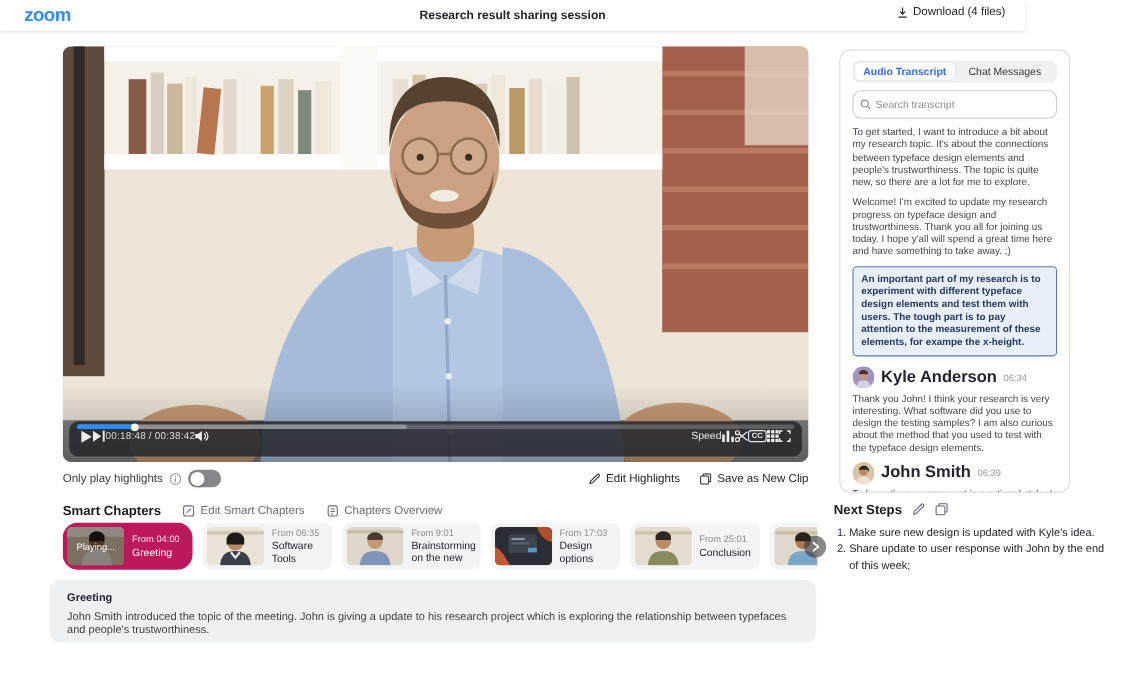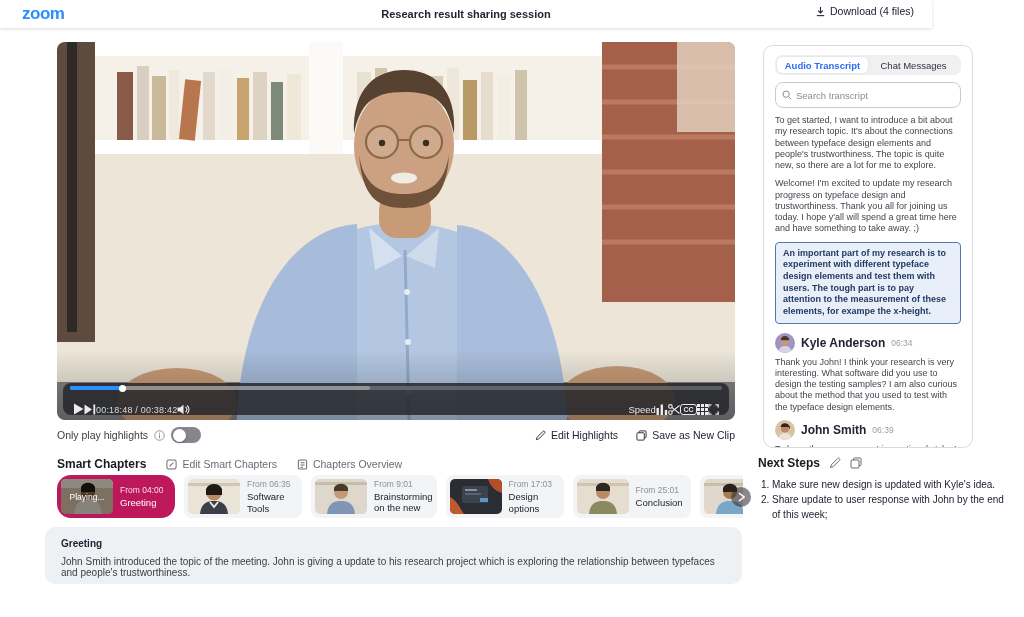--- a/index.html
+++ b/index.html
@@ -16,21 +16,21 @@
 
   
   .video { position:absolute; left:57px; top:42px; width:678px; height:378px; border-radius:8px; overflow:hidden; background:#e9e2d6; }
   .video svg.scene { position:absolute; inset:0; }
   .vgrad { position:absolute; left:0; right:0; bottom:0; height:70px; background:linear-gradient(transparent, rgba(0,0,0,.28)); }
   .controls { position:absolute; left:6px; right:6px; bottom:5px; height:32px; background:rgba(36,37,42,.84); border-radius:8px; }
   .progress { position:absolute; left:7px; right:7px; top:3px; height:4px; border-radius:2px; background:rgba(255,255,255,.22); cursor:pointer; }
   .prog-buffer { position:absolute; left:0; top:0; height:4px; width:46%; background:rgba(255,255,255,.30); border-radius:2px; }
   .prog-fill { position:absolute; left:0; top:0; height:4px; background:#2D8CFF; border-radius:2px 0 0 2px; }
   .prog-knob { position:absolute; top:-1.5px; width:7px; height:7px; border-radius:50%; background:#fff; transform:translateX(-3px); }
-  .ctrl-row { position:absolute; left:10px; right:10px; top:8px; bottom:0; display:flex; align-items:flex-end; }
+  .ctrl-row { position:absolute; left:10px; right:10px; top:8px; bottom:0; display:flex; align-items:flex-start; }
   .ctrl-row .spacer { flex:1; }
   .cbtn { display:flex; align-items:center; justify-content:center; background:transparent; border:none; cursor:pointer; padding:0; }
   .time { font-size:9px; color:#d9d9de; letter-spacing:.2px; }
   .speed { font-size:9.5px; color:#e8e8ec; }
   .ccbox { font-size:7px; font-weight:bold; color:#e8e8ec; border:1.2px solid #e8e8ec; border-radius:3px; padding:1px 2.5px; }
 
   
   .hl-row { position:absolute; left:57px; top:425px; width:678px; height:20px; display:flex; align-items:center; }
   .hl-left { display:flex; align-items:center; gap:6px; font-size:10.5px; color:#3c3c43; }
   .toggle { width:30px; height:16px; border-radius:8px; background:#86868d; position:relative; cursor:pointer; }
@@ -71,21 +71,21 @@
   .tab.active { background:#fff; color:#2D6CF0; font-weight:bold; box-shadow:0 0 2px rgba(0,0,0,.12); }
   .search { display:flex; align-items:center; gap:4px; border:1px solid #c9cbd1; border-radius:8px; height:20px; padding:12px 6px; margin-bottom:7px; }
   .search input { border:none; outline:none; flex:1; font-size:9.5px; color:#232333; font-family:inherit; background:transparent; }
   .search input::placeholder { color:#8e8e93; }
   .para { font-size:9px; line-height:1.25; color:#44454d; margin-bottom:7px; }
   .hl-block { background:#e8eff9; border:1px solid #5379b8; border-radius:4px; padding:5px 7px; margin-bottom:9px;
               font-size:9px; line-height:1.3; font-weight:bold; color:#233a63; }
   .msg { margin-bottom:7px; }
   .msg-head { display:flex; align-items:center; gap:6px; margin-bottom:4px; }
   .avatar { width:20px; height:20px; border-radius:50%; overflow:hidden; flex:0 0 20px; }
-  .msg-name { font-size:12px; font-weight:bold; color:#232333; }
+  .msg-name { font-size:15px; font-weight:bold; color:#232333; }
   .msg-time { font-size:8.5px; color:#9a9aa2; }
   .msg-text { font-size:9px; line-height:1.25; color:#44454d; }
 
   
   .next-steps { position:absolute; left:758px; top:456px; width:250px; }
   .ns-head { display:flex; align-items:center; gap:9px; margin-bottom:7px; }
   .ns-title { font-size:12px; font-weight:bold; color:#1a1a24; }
   .iconbtn { background:transparent; border:none; cursor:pointer; padding:0; display:flex; align-items:center; }
   .ns-list { margin-left:14px; font-size:10px; color:#232333; line-height:1.5; }
 </style>

